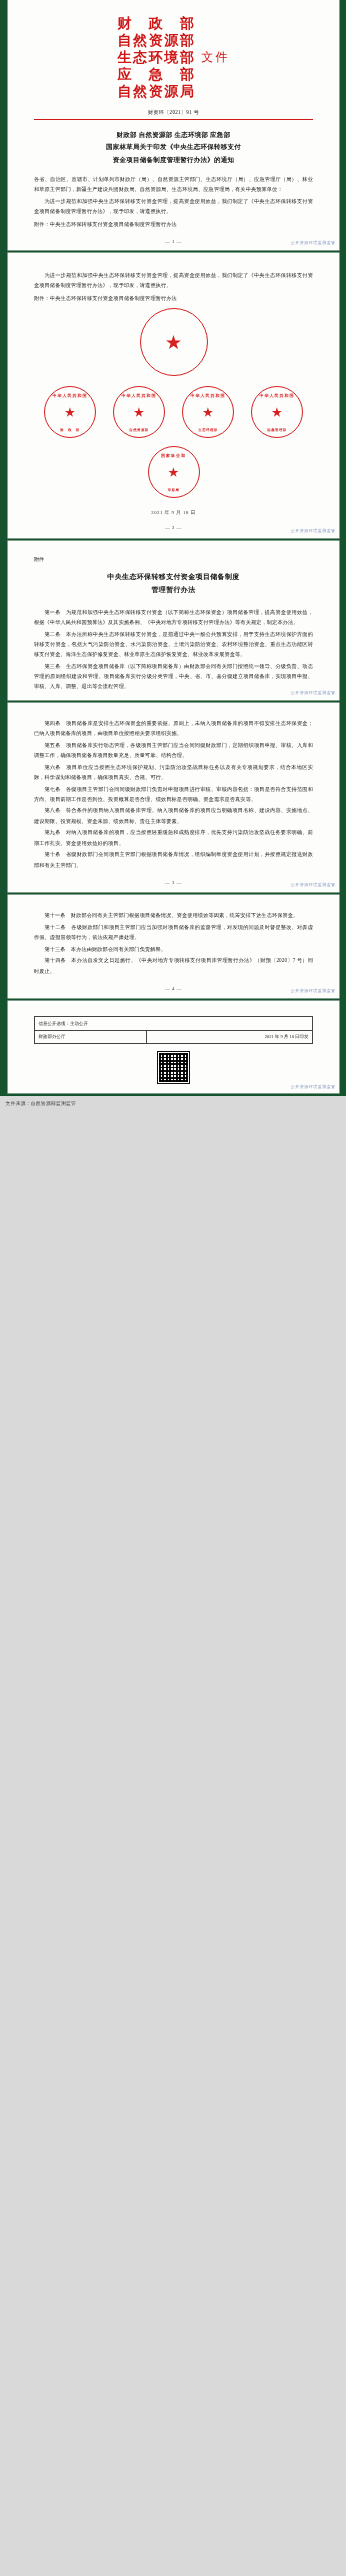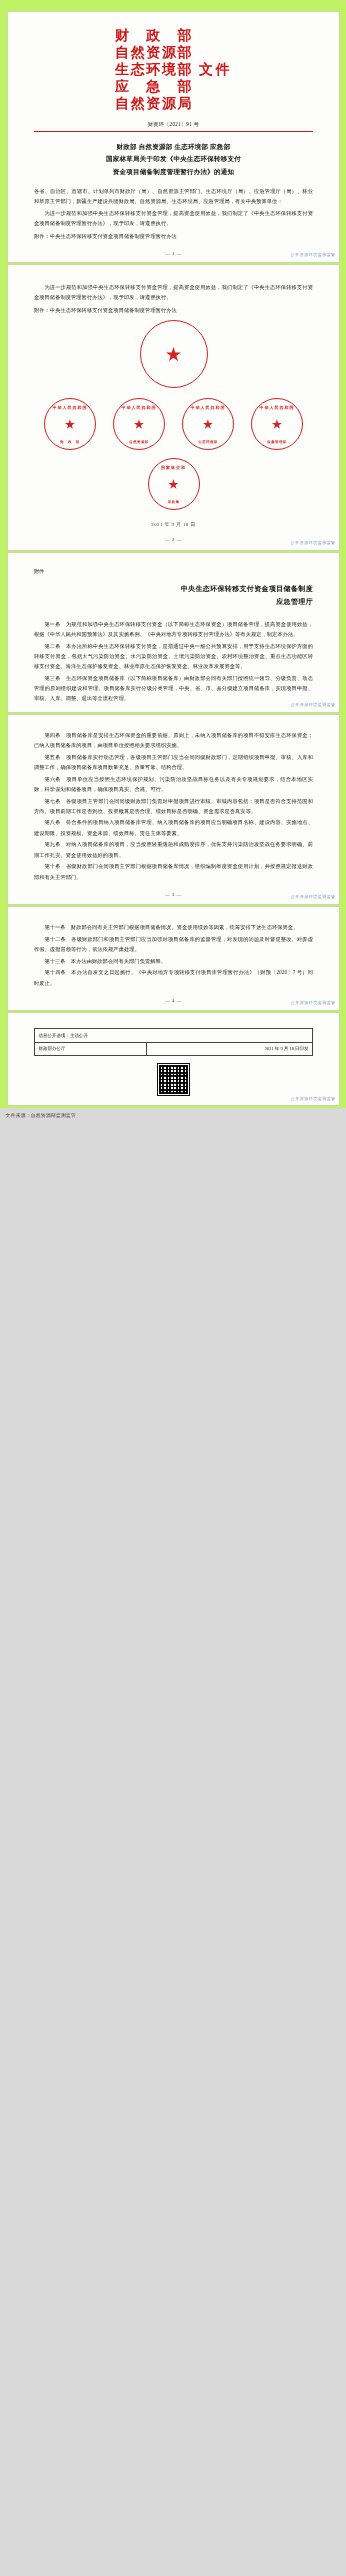--- a/index.html
+++ b/index.html
@@ -7,22 +7,22 @@
     margin: 0; padding: 0;
     background: #d9d9d9;
     font-family: "Liberation Serif", "DejaVu Serif", serif;
   }
   body {
     width: 347px;
   }
   .page-wrap {
     width: 347px;
     margin: 0 auto;
-    background: #bef264;
-    padding: 12px 0 0 0;
+    background: #14532d;
+    padding: 0 0 0 0;
   }
   .doc-page {
     position: relative;
     background: #fdfdfb;
     margin: 0 auto 3.4px auto;
     width: 331px;
     overflow: hidden;
     box-shadow: 0 0 0 0.6px #cfcfcf;
   }
   
@@ -39,22 +39,22 @@
     white-space: nowrap;
   }
   .masthead-rows {
     display: flex;
     align-items: center;
     justify-content: center;
     gap: 2.3px;
   }
   .masthead-left { text-align: left; }
   .masthead-right {
-    font-size: 14px;
-    font-weight: bold;
+    font-size: 12px;
+    font-weight: normal;
     color: #cf1717;
     letter-spacing: 0.18em;
     margin-left: 3.4px;
   }
   .doc-number {
     text-align: center;
     font-size: 5.1px;
     color: #111;
     margin: 9px 0 3.4px 0;
     letter-spacing: 0.06em;
@@ -146,21 +146,21 @@
     font-size: 17px;
   }
   
   .p3 { padding: 14.7px 26px 6.8px 26px; }
   .attach-tag {
     font-size: 5.1px;
     color: #1a1a1a;
     margin-bottom: 8px;
   }
   .measure-title {
-    text-align: right;
+    text-align: center;
     font-weight: bold;
     font-size: 7px;
     line-height: 1.9;
     color: #111;
     letter-spacing: 0.05em;
     margin-bottom: 9px;
   }
   .art-p {
     font-size: 5.2px;
     line-height: 1.95;
@@ -278,21 +278,21 @@
 
     <div class="page-num">2021 年 9 月 18 日</div>
     <div class="page-num">— 2 —</div>
     <div class="wm">公开资源环境监测监管</div>
   </div>
 
   <div class="doc-page p3">
     <div class="attach-tag">附件</div>
     <div class="measure-title">
       <div>中央生态环保转移支付资金项目储备制度</div>
-      <div>应急管理厅</div>
+      <div>管理暂行办法</div>
     </div>
     <p class="art-p">第一条　为规范和加强中央生态环保转移支付资金（以下简称生态环保资金）项目储备管理，提高资金使用效益，根据《中华人民共和国预算法》及其实施条例、《中央对地方专项转移支付管理办法》等有关规定，制定本办法。</p>
     <p class="art-p">第二条　本办法所称中央生态环保转移支付资金，是指通过中央一般公共预算安排，用于支持生态环境保护方面的转移支付资金，包括大气污染防治资金、水污染防治资金、土壤污染防治资金、农村环境整治资金、重点生态功能区转移支付资金、海洋生态保护修复资金、林业草原生态保护恢复资金、林业改革发展资金等。</p>
     <p class="art-p">第三条　生态环保资金项目储备库（以下简称项目储备库）由财政部会同有关部门按照统一领导、分级负责、动态管理的原则组织建设和管理。项目储备库实行分级分类管理，中央、省、市、县分级建立项目储备库，实现项目申报、审核、入库、调整、退出等全流程管理。</p>
     <div class="wm">公开资源环境监测监管</div>
   </div>
 
   <div class="doc-page p3">
     <p class="art-p">第四条　项目储备库是安排生态环保资金的重要依据。原则上，未纳入项目储备库的项目不得安排生态环保资金；已纳入项目储备库的项目，由项目单位按照相关要求组织实施。</p>
     <p class="art-p">第五条　项目储备库实行动态管理，各级项目主管部门应当会同同级财政部门，定期组织项目申报、审核、入库和调整工作，确保项目储备库项目数量充足、质量可靠、结构合理。</p>

